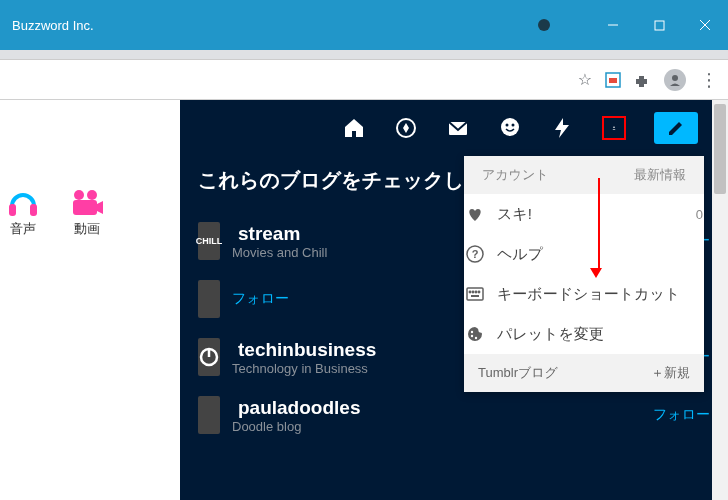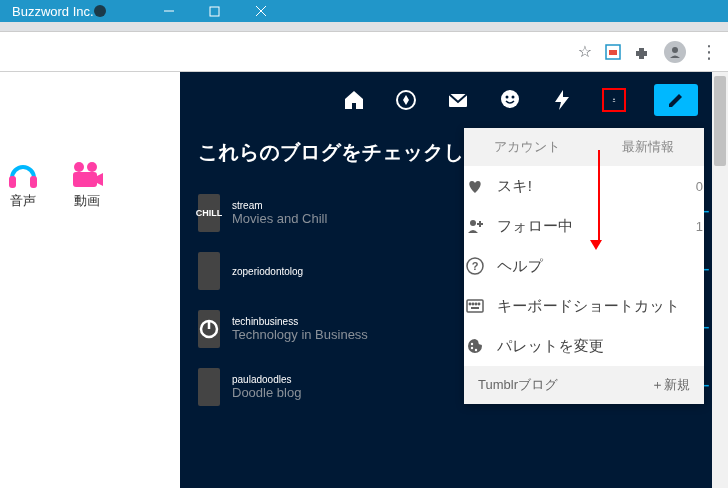--- a/index.html
+++ b/index.html
@@ -1,18 +1,18 @@
 <!DOCTYPE html>
 <html><head>
 <meta charset="utf-8">
 <style>
 * { margin: 0; padding: 0; box-sizing: border-box; font-family: "Segoe UI", Arial, sans-serif; }
 body { width: 728px; height: 500px; overflow: hidden; background: #fff; position: relative; }
 
-.titlebar { height: 22px; background: #2196c9; display: flex; align-items: center; color: #fff; }
+.titlebar { height: 50px; background: #2196c9; display: flex; align-items: center; justify-content: space-between; color: #fff; }
 .titlebar .title { padding-left: 12px; font-size: 13px; }
 .titlebar .winbtns { display: flex; align-items: center; gap: 0; }
 .titlebar .circle { width: 12px; height: 12px; border-radius: 50%; background: #1b3a4a; margin-right: 40px; }
 .winbtn { width: 46px; height: 34px; display: flex; align-items: center; justify-content: center; font-size: 14px; color: #fff; }
 .winbtn svg { stroke: #fff; }
 
 .tabstrip { height: 10px; background: #dfe1e4; border-bottom: 1px solid #ccc; }
 
 .urlbar { height: 40px; background: #fff; border-bottom: 1px solid #d0d0d0; display: flex; align-items: center; justify-content: flex-end; padding-right: 8px; gap: 12px; }
 .urlbar .star { color: #5f6368; }
@@ -34,26 +34,26 @@
 .topnav { display: flex; justify-content: flex-end; align-items: center; height: 56px; gap: 28px; padding-right: 12px; }
 .topnav .nav-ic { width: 24px; height: 24px; display: flex; align-items: center; justify-content: center; color: #fff; }
 .topnav .user-highlight { border: 2px solid #ff0000; padding: 6px 8px; position: relative; }
 .compose-btn { width: 44px; height: 32px; background: #00b8ff; border-radius: 3px; display: flex; align-items: center; justify-content: center; }
 
 .section-title { color: #fff; font-weight: bold; font-size: 20px; margin-top: 10px; margin-bottom: 18px; line-height: 1.4; }
 
 .blogrow { display: flex; align-items: center; padding: 10px 0; gap: 12px; }
 .blogrow .thumb { width: 22px; height: 38px; border-radius: 2px; background: #444; display: flex; align-items: center; justify-content: center; color: #fff; font-size: 9px; font-weight: bold; }
 .blogrow .meta { flex: 1; }
-.blogrow .name { color: #fff; font-weight: normal; font-size: 10px; }
+.blogrow .name { color: #fff; font-weight: bold; font-size: 19px; margin-left: 6px; }
 .blogrow .desc { color: #8a9199; font-size: 13px; }
 .blogrow .follow { color: #00b8ff; font-size: 14px; font-weight: 500; }
 
 .dropdown { position: absolute; top: 56px; right: 24px; width: 240px; background: #fff; border-radius: 3px; box-shadow: 0 2px 8px rgba(0,0,0,0.3); z-index: 10; }
-.dd-header { display: flex; justify-content: space-between; color: #888; font-size: 13px; padding: 10px 30px; background: #f2f2f2; }
+.dd-header { display: flex; justify-content: space-between; color: #888; font-size: 13px; padding: 10px 18px; background: #f2f2f2; }
 .dd-item { display: flex; align-items: center; padding: 10px 1px; gap: 12px; color: #444; font-size: 15px; }
 .dd-item .dd-ic { width: 20px; height: 20px; display: flex; align-items: center; justify-content: center; color: #606060; }
 .dd-item .dd-count { margin-left: auto; color: #888; font-size: 13px; }
 .dd-highlight { border: 2px solid #ff0000; }
 .dd-footer { display: flex; justify-content: space-between; padding: 10px 14px; background: #f2f2f2; font-size: 13px; color: #666; }
 
 .arrow { position: absolute; top: 78px; right: 126px; z-index: 20; }
 .arrow-line { width: 2px; height: 90px; background: #ff0000; margin: 0 auto; }
 .arrow-head { width: 0; height: 0; border-left: 6px solid transparent; border-right: 6px solid transparent; border-top: 10px solid #ff0000; margin-left: -5px; }
 
@@ -192,23 +192,20 @@
           <span>CHILL</span>
         </div>
       <div class="meta">
         <div class="name">stream</div>
         <div class="desc">Movies and Chill</div>
       </div>
       <div class="follow">フォロー</div>
     </div>
     <div class="blogrow">
       <div class="thumb thumb-img1"></div>
-      <div class="meta">
-        <div class="name">zoperiodontolog</div>
-      </div>
       <div class="follow">フォロー</div>
     </div>
     <div class="blogrow">
       <div class="thumb thumb-power">
           <svg width="22" height="22" viewBox="0 0 22 22">
             <circle cx="11" cy="11" r="8" fill="none" stroke="#fff" stroke-width="2.5"></circle>
             <line x1="11" y1="3" x2="11" y2="11" stroke="#fff" stroke-width="2.5"></line>
           </svg>
         </div>
       <div class="meta">
@@ -232,32 +229,20 @@
         <span>最新情報</span>
       </div>
       <div class="dd-item">
         <span class="dd-ic">
             <svg width="18" height="18" viewBox="0 0 18 18" fill="#606060">
               <path d="M9 16 C2 10 2 4 6 4 C8 4 9 6 9 6 C9 6 10 4 12 4 C16 4 16 10 9 16 Z"></path>
             </svg>
           </span>
         <span>スキ!</span>
         <span class="dd-count">0</span>
-      </div>
-      <div class="dd-item">
-        <span class="dd-ic">
-            <svg width="18" height="18" viewBox="0 0 18 18" fill="#606060">
-              <circle cx="7" cy="6" r="3"></circle>
-              <path d="M2 16 Q7 10 12 16 Z"></path>
-              <line x1="14" y1="4" x2="14" y2="10" stroke="#606060" stroke-width="2"></line>
-              <line x1="11" y1="7" x2="17" y2="7" stroke="#606060" stroke-width="2"></line>
-            </svg>
-          </span>
-        <span>フォロー中</span>
-        <span class="dd-count">1</span>
       </div>
       <div class="dd-item">
         <span class="dd-ic">
             <svg width="18" height="18" viewBox="0 0 18 18">
               <circle cx="9" cy="9" r="8" fill="none" stroke="#606060" stroke-width="1.5"></circle>
               <text x="9" y="13" text-anchor="middle" font-size="11" fill="#606060" font-weight="bold">?</text>
             </svg>
           </span>
         <span>ヘルプ</span>
       </div>

